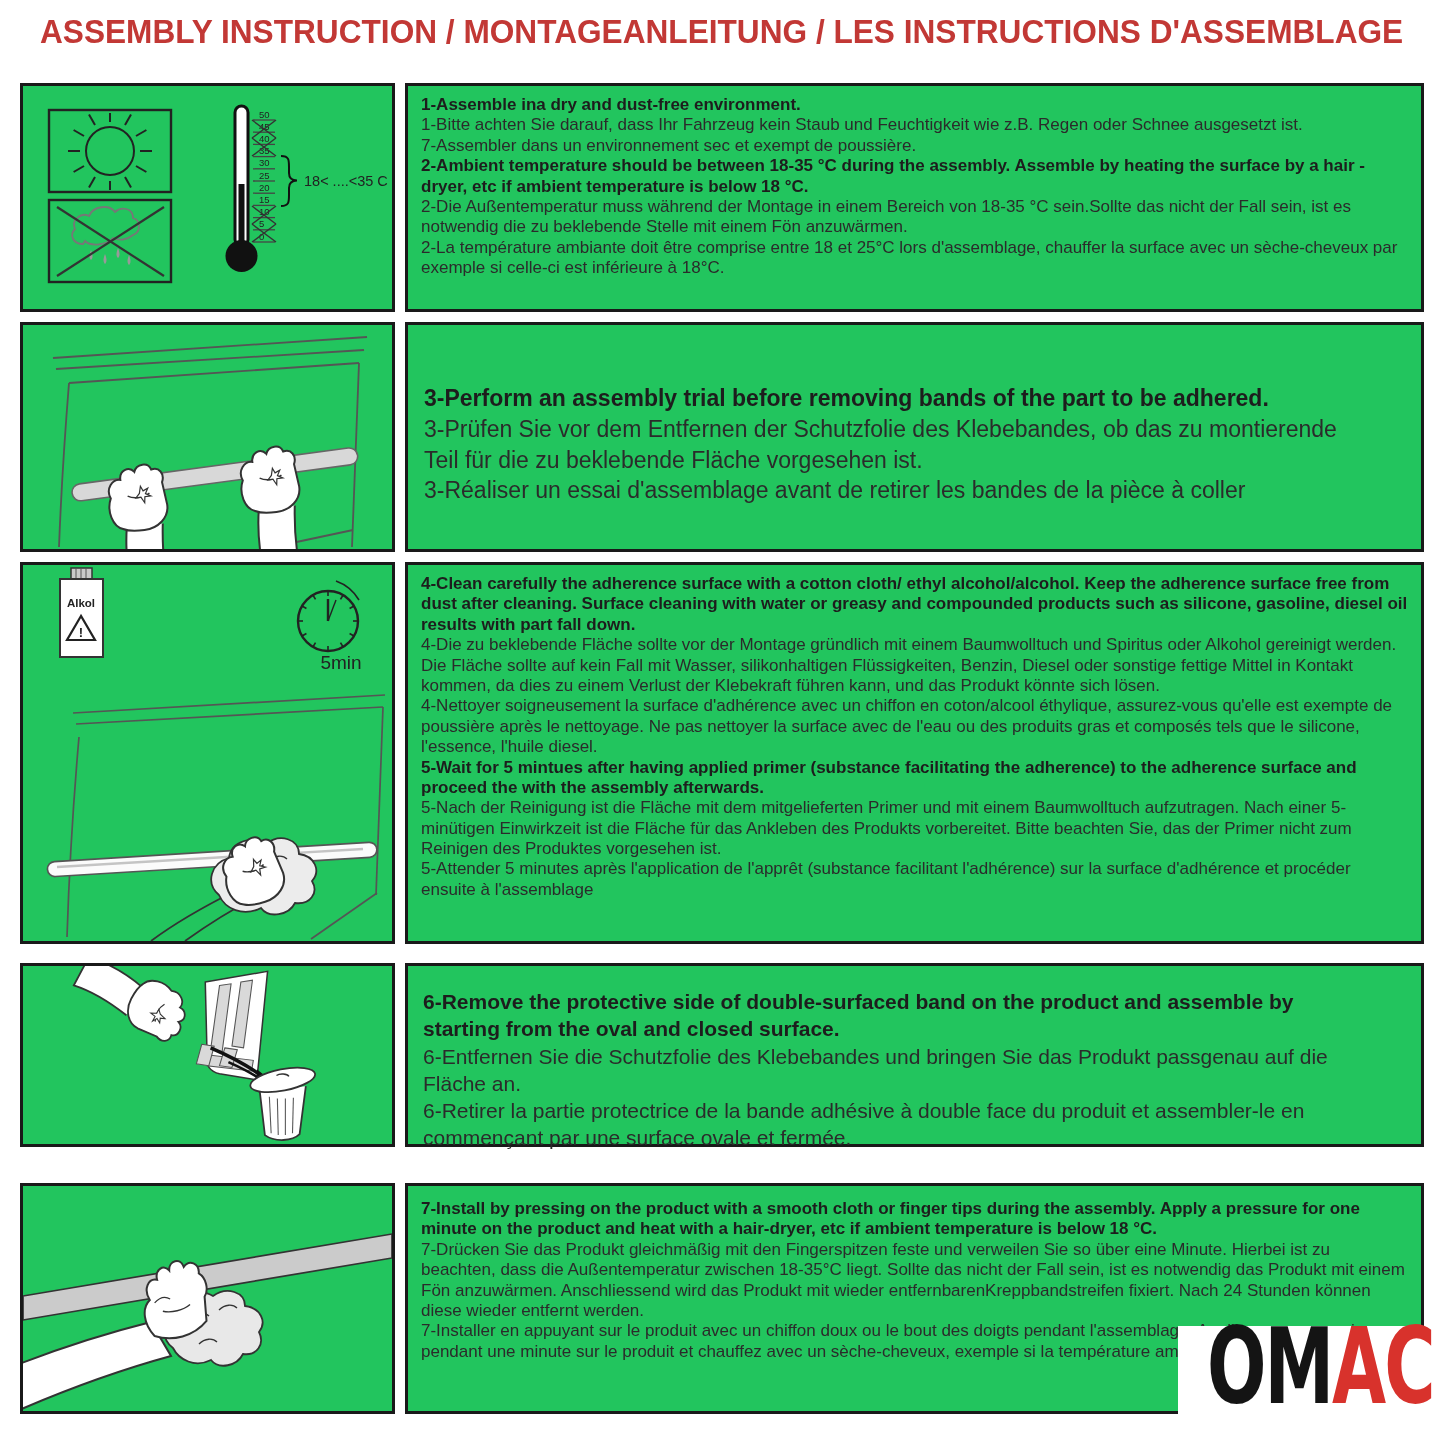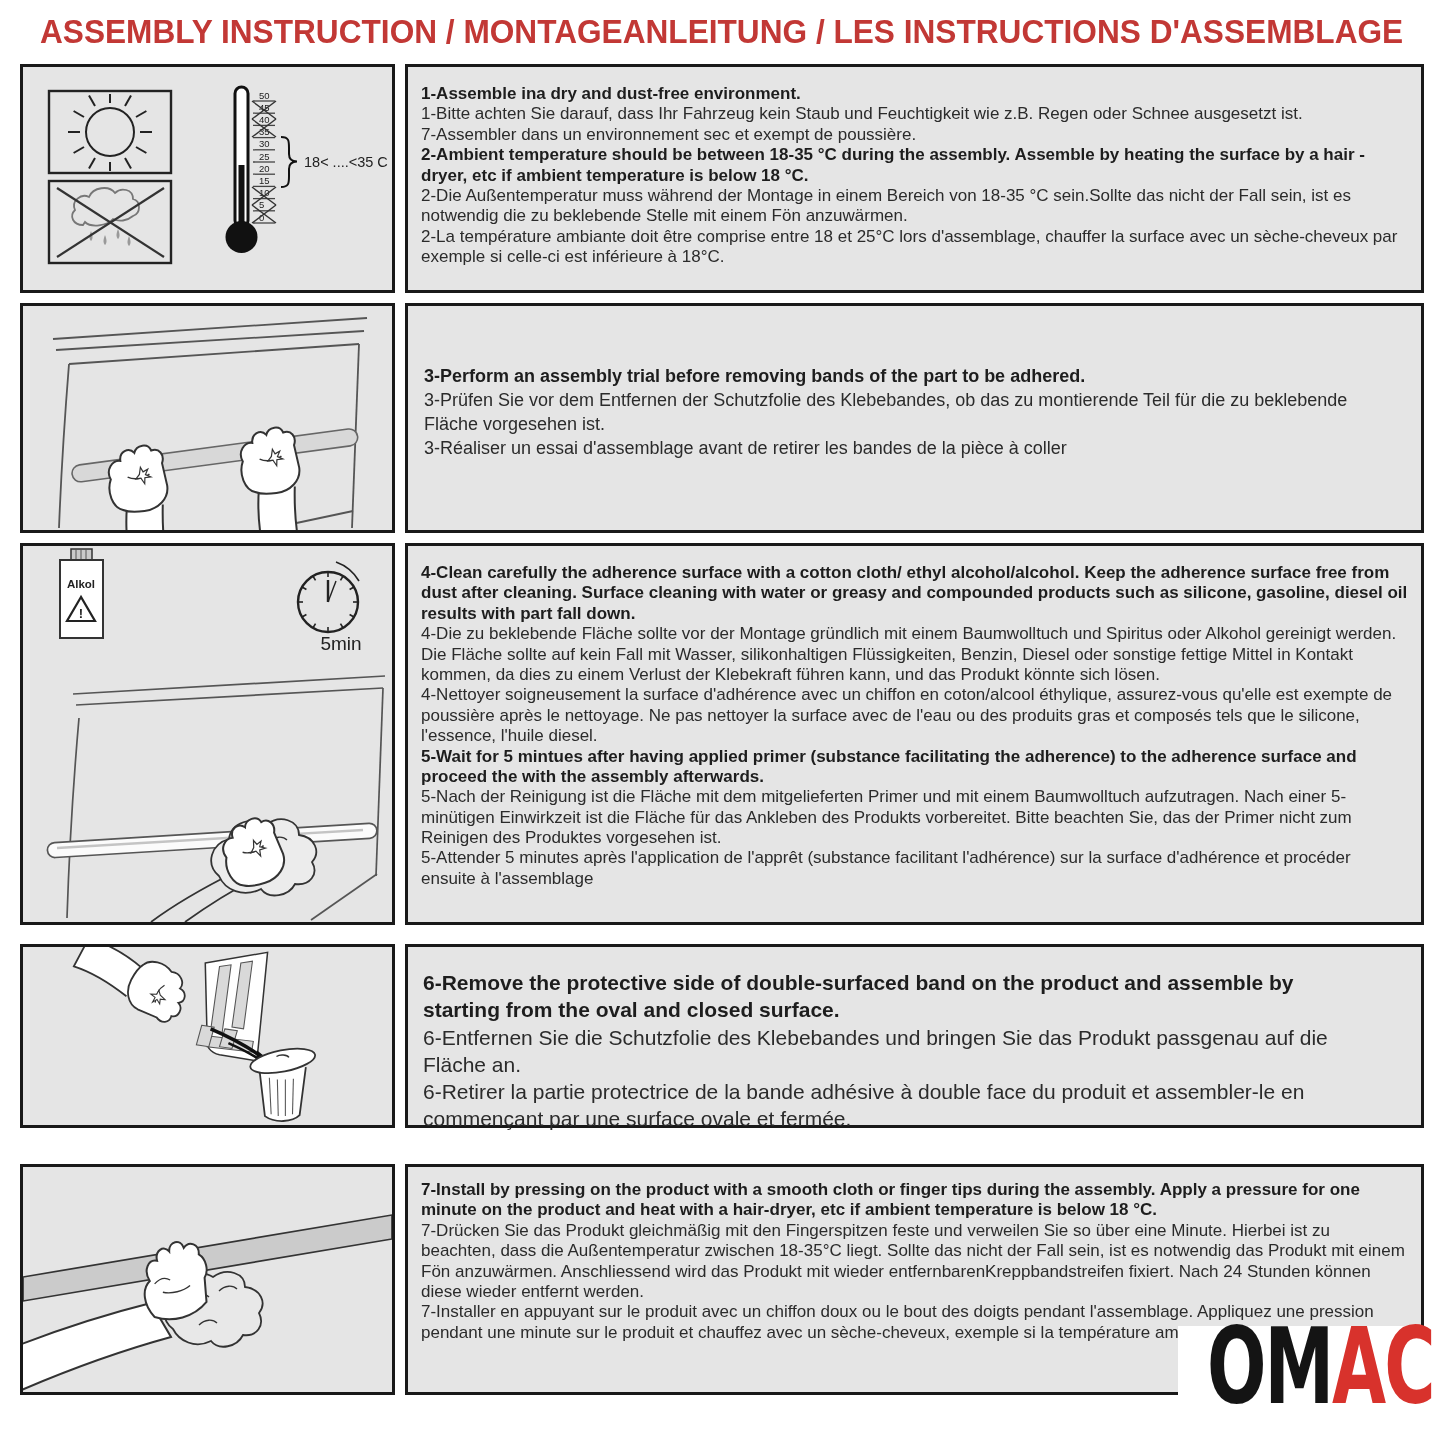--- a/index.html
+++ b/index.html
@@ -1,33 +1,33 @@
 <!DOCTYPE html>
 <html><head>
 <meta charset="utf-8">
 <style>
   html,body{margin:0;padding:0;background:#fff;}
   .page{position:relative;width:1445px;height:1445px;background:#ffffff;overflow:hidden;
         font-family:"Liberation Sans",sans-serif;color:#222;border-radius:9px;}
   .title{position:absolute;left:40px;top:12px;margin:0;font-size:34px;font-weight:700;
          color:#c23835;white-space:nowrap;letter-spacing:0px;transform:scaleX(.93);
          transform-origin:left top;}
-  .cell{position:absolute;border:3px solid #191919;background:#e5e5e5;box-sizing:border-box;}
+  .cell{position:absolute;border:3px solid #191919;background:#22c55e;box-sizing:border-box;margin-top:19px;}
   .left{left:20px;width:375px;}
   .right{left:405px;width:1019px;}
   .r1{top:64px;height:229px;}
   .r2{top:303px;height:230px;}
   .r3{top:543px;height:382px;}
   .r4{top:944px;height:184px;}
   .r5{top:1164px;height:231px;}
-  .txt{padding:17px 12px 0 13px;font-size:17px;line-height:1.2;color:#2b2b2b;}
+  .txt{padding:9px 12px 0 13px;font-size:17px;line-height:1.2;color:#2b2b2b;}
   .txt p{margin:0;}
   .b{font-weight:700;color:#1d1d1d;}
   .gap{margin-top:16px;}
-  .r2.txt{padding:58px 16px 0 16px;font-size:18px;line-height:1.34;}
+  .r2.txt{padding:58px 16px 0 16px;font-size:23px;line-height:1.34;}
   .r2.txt p{max-width:940px;}
   .r4.txt{padding:22px 16px 0 15px;font-size:21px;line-height:1.3;}
   .r4.txt p{max-width:950px;}
   .r5.txt{padding-top:13px;}
   svg{display:block;width:100%;height:100%;}
   svg text{font-family:"Liberation Sans",sans-serif;fill:#222;}
   .logo-patch{position:absolute;left:1178px;top:1326px;width:267px;height:119px;background:#fff;
               display:flex;align-items:flex-start;justify-content:flex-end;}
   .logo{font-weight:700;font-family:"DejaVu Sans","Liberation Sans",sans-serif;font-size:106px;
         line-height:.78;letter-spacing:-3px;transform:scaleX(.66);transform-origin:right bottom;

